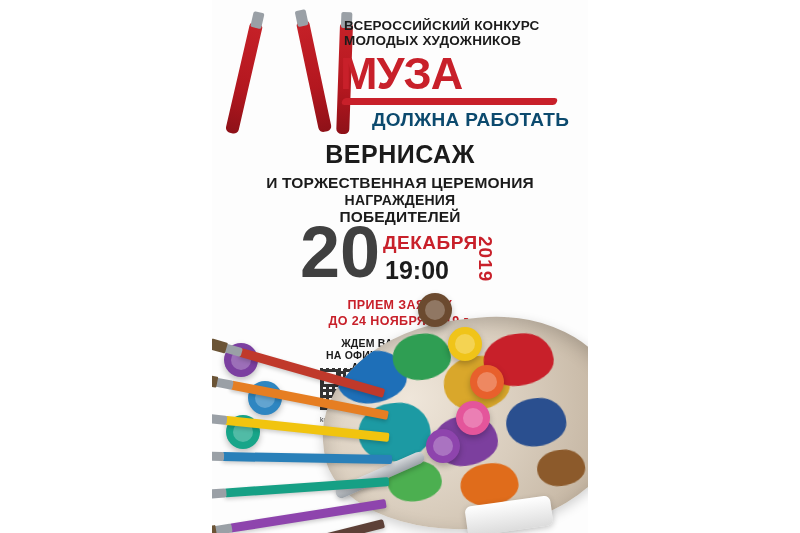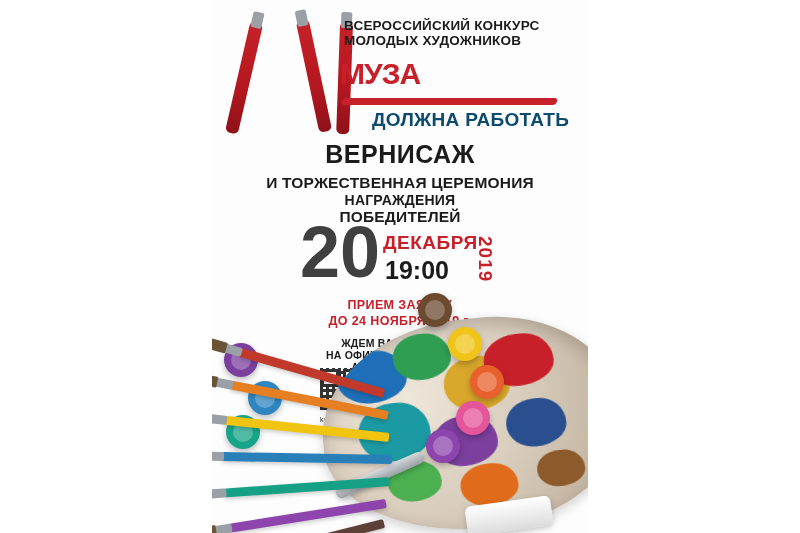--- a/index.html
+++ b/index.html
@@ -62,21 +62,21 @@
     font-weight: 700;
     font-size: 13.5px;
     line-height: 15px;
     letter-spacing: .2px;
   }
   .muza {
     position: absolute;
     left: 128px; top: 40px;
     color: #c8202a;
     font-weight: 800;
-    font-size: 30px;
+    font-size: 45px;
     line-height: 47px;
     letter-spacing: -1px;
   }
   .muza-underline {
     position: absolute;
     left: 130px; top: 88px;
     width: 215px; height: 7px;
     background: #c8202a;
     border-radius: 4px;
     transform: skewX(-18deg);

